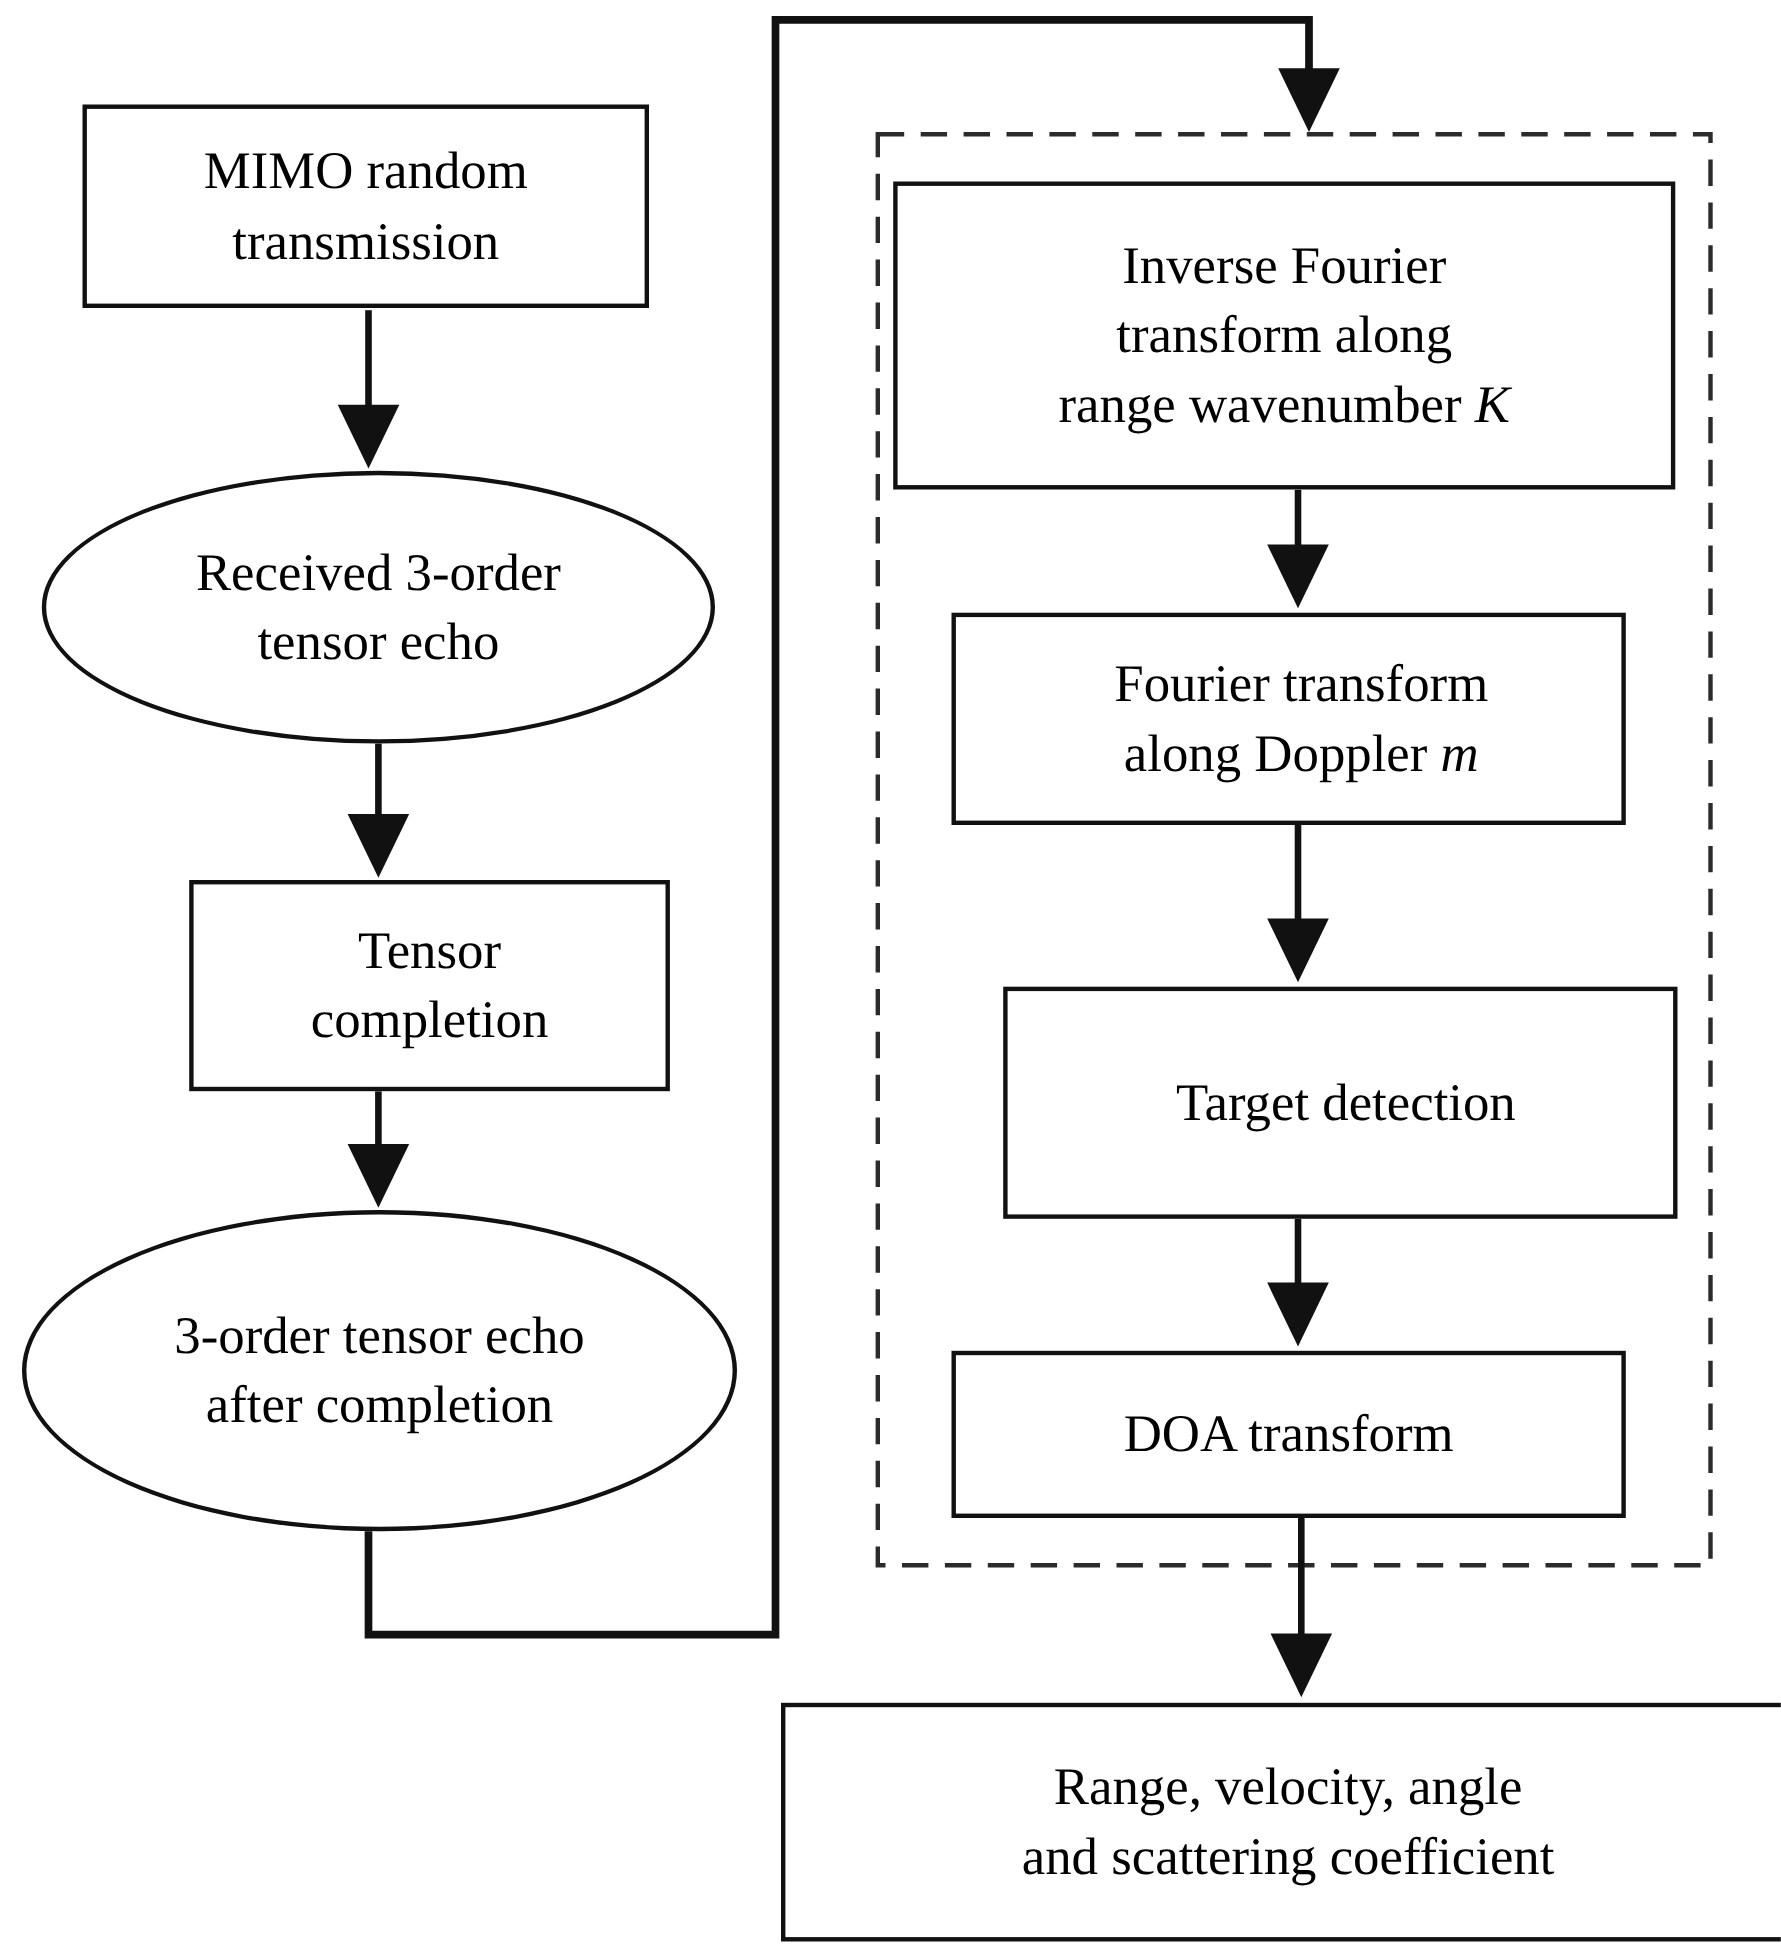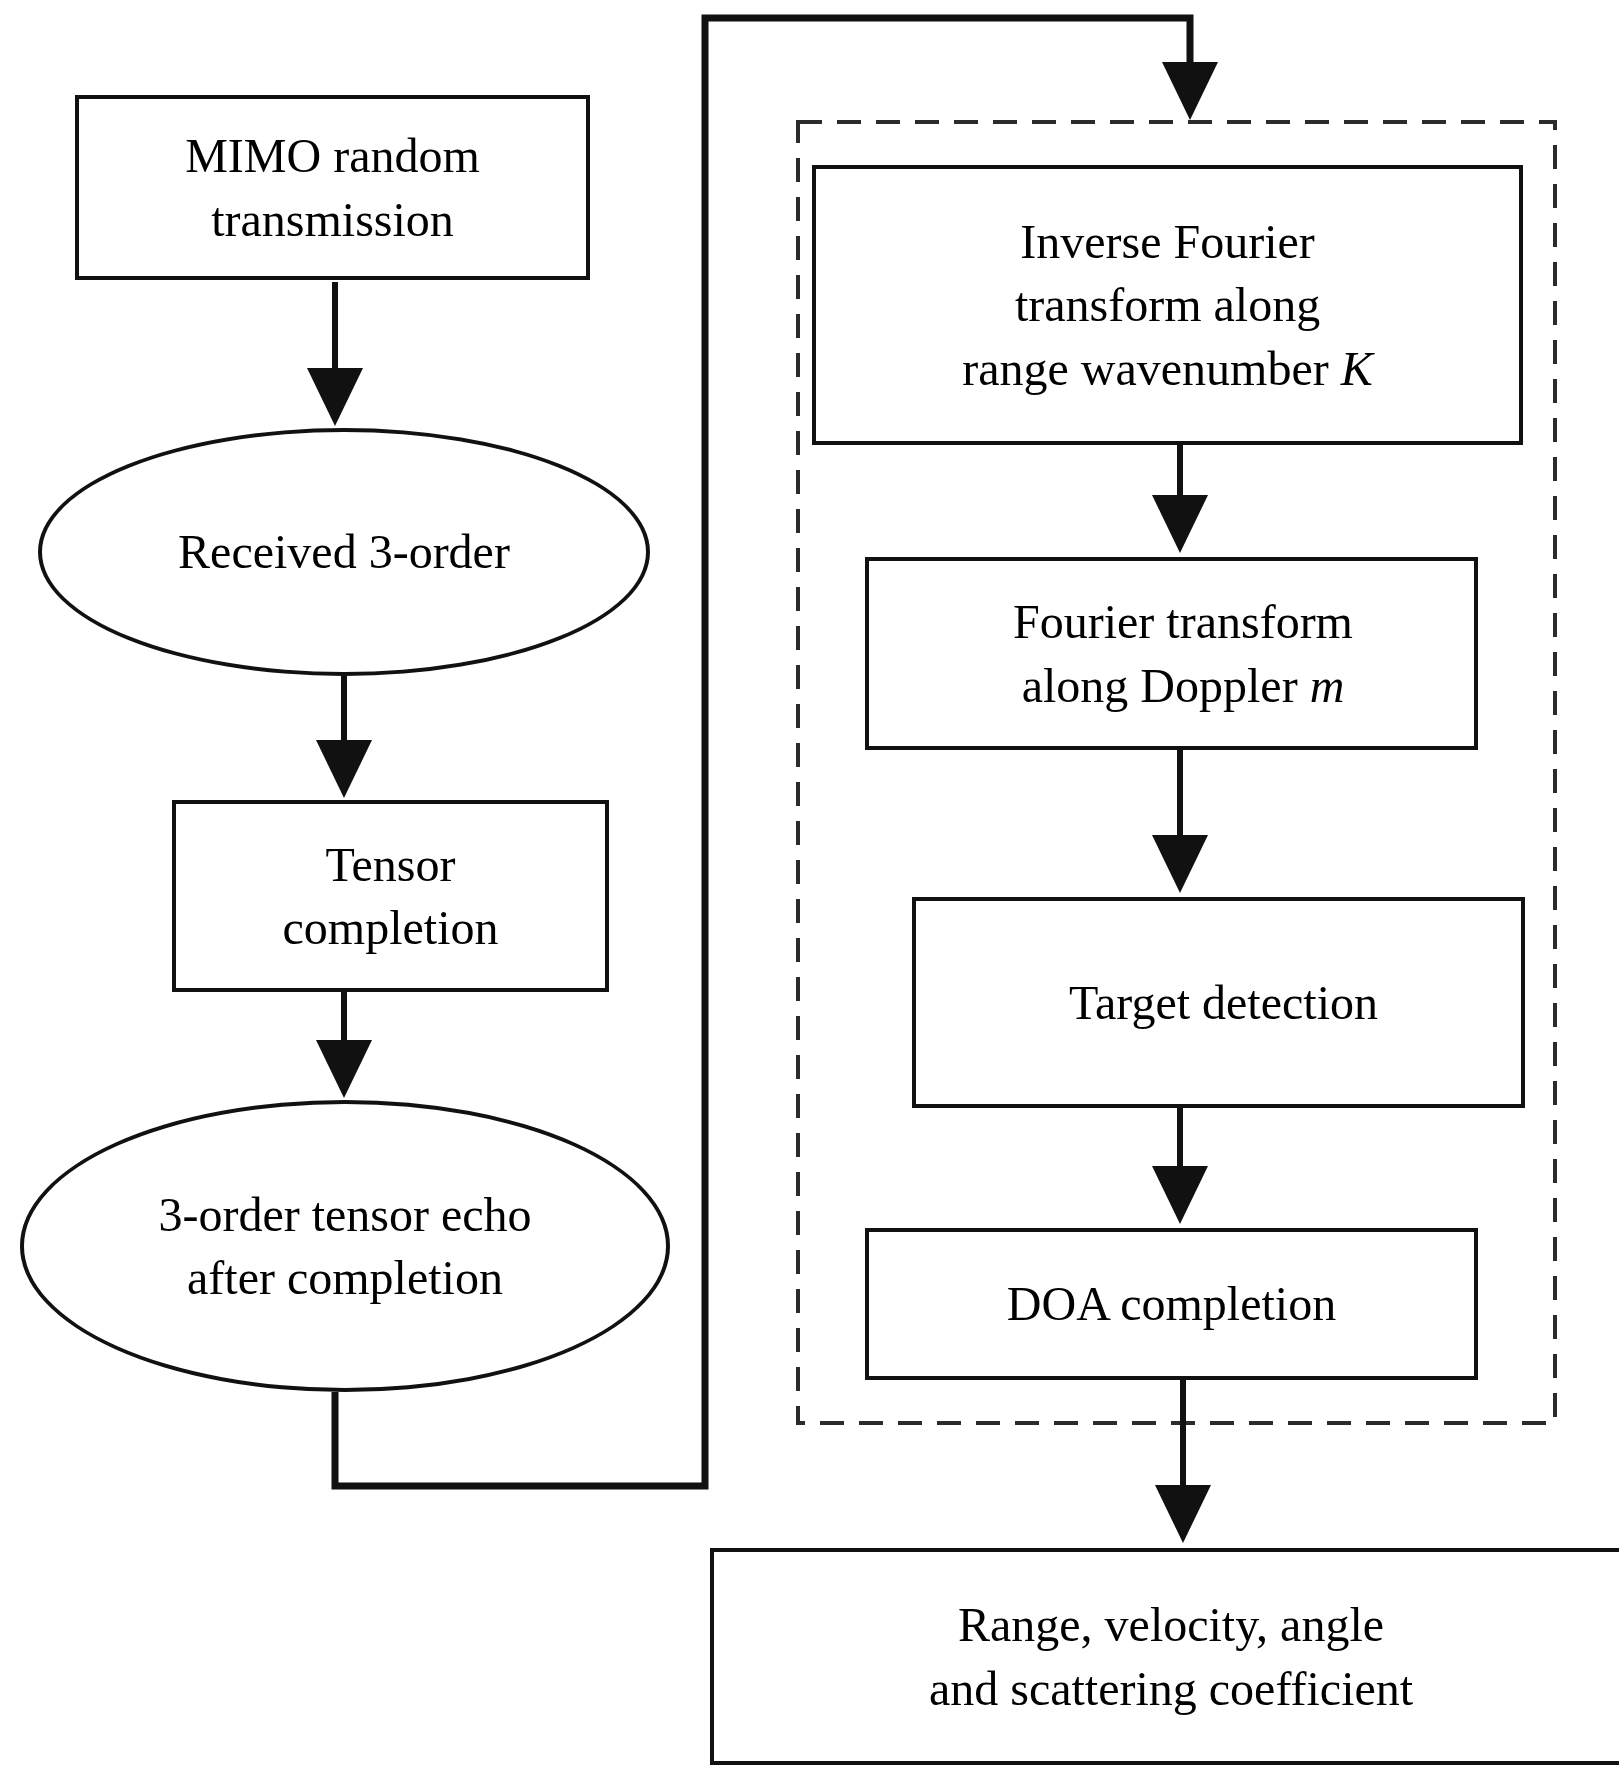--- a/index.html
+++ b/index.html
@@ -100,20 +100,21 @@
     </g>
   </svg>
 
   <div class="node rect" style="left:75px; top:95px; width:515px; height:185px;">
     <div class="ln">MIMO random</div>
     <div class="ln">transmission</div>
   </div>
 
   <div class="node ellipse" style="left:38px; top:428px; width:612px; height:248px;">
     <div class="ln">Received 3-order</div>
+    <div class="ln">tensor echo</div>
   </div>
 
   <div class="node rect" style="left:128px; top:800px; width:437px; height:192px;margin-left:44px;">
     <div class="ln">Tensor</div>
     <div class="ln">completion</div>
   </div>
 
   <div class="node ellipse" style="left:20px; top:1100px; width:650px; height:292px;">
     <div class="ln">3-order tensor echo</div>
     <div class="ln">after completion</div>
@@ -128,21 +129,21 @@
   <div class="node rect" style="left:865px; top:557px; width:613px; height:193px;padding-left:23px;">
     <div class="ln">Fourier transform</div>
     <div class="ln"><span>along Doppler </span><span class="var">m</span></div>
   </div>
 
   <div class="node rect" style="left:912px; top:897px; width:613px; height:211px;padding-left:10px;">
     <div class="ln">Target detection</div>
   </div>
 
   <div class="node rect" style="left:865px; top:1228px; width:613px; height:152px;">
-    <div class="ln">DOA completion</div>
+    <div class="ln">DOA transform</div>
   </div>
 
   <div class="node rect" style="left:710px; top:1548px; width:922px; height:217px;">
     <div class="ln">Range, velocity, angle</div>
     <div class="ln">and scattering coefficient</div>
   </div>
 
 </div>
 
 </body></html>

